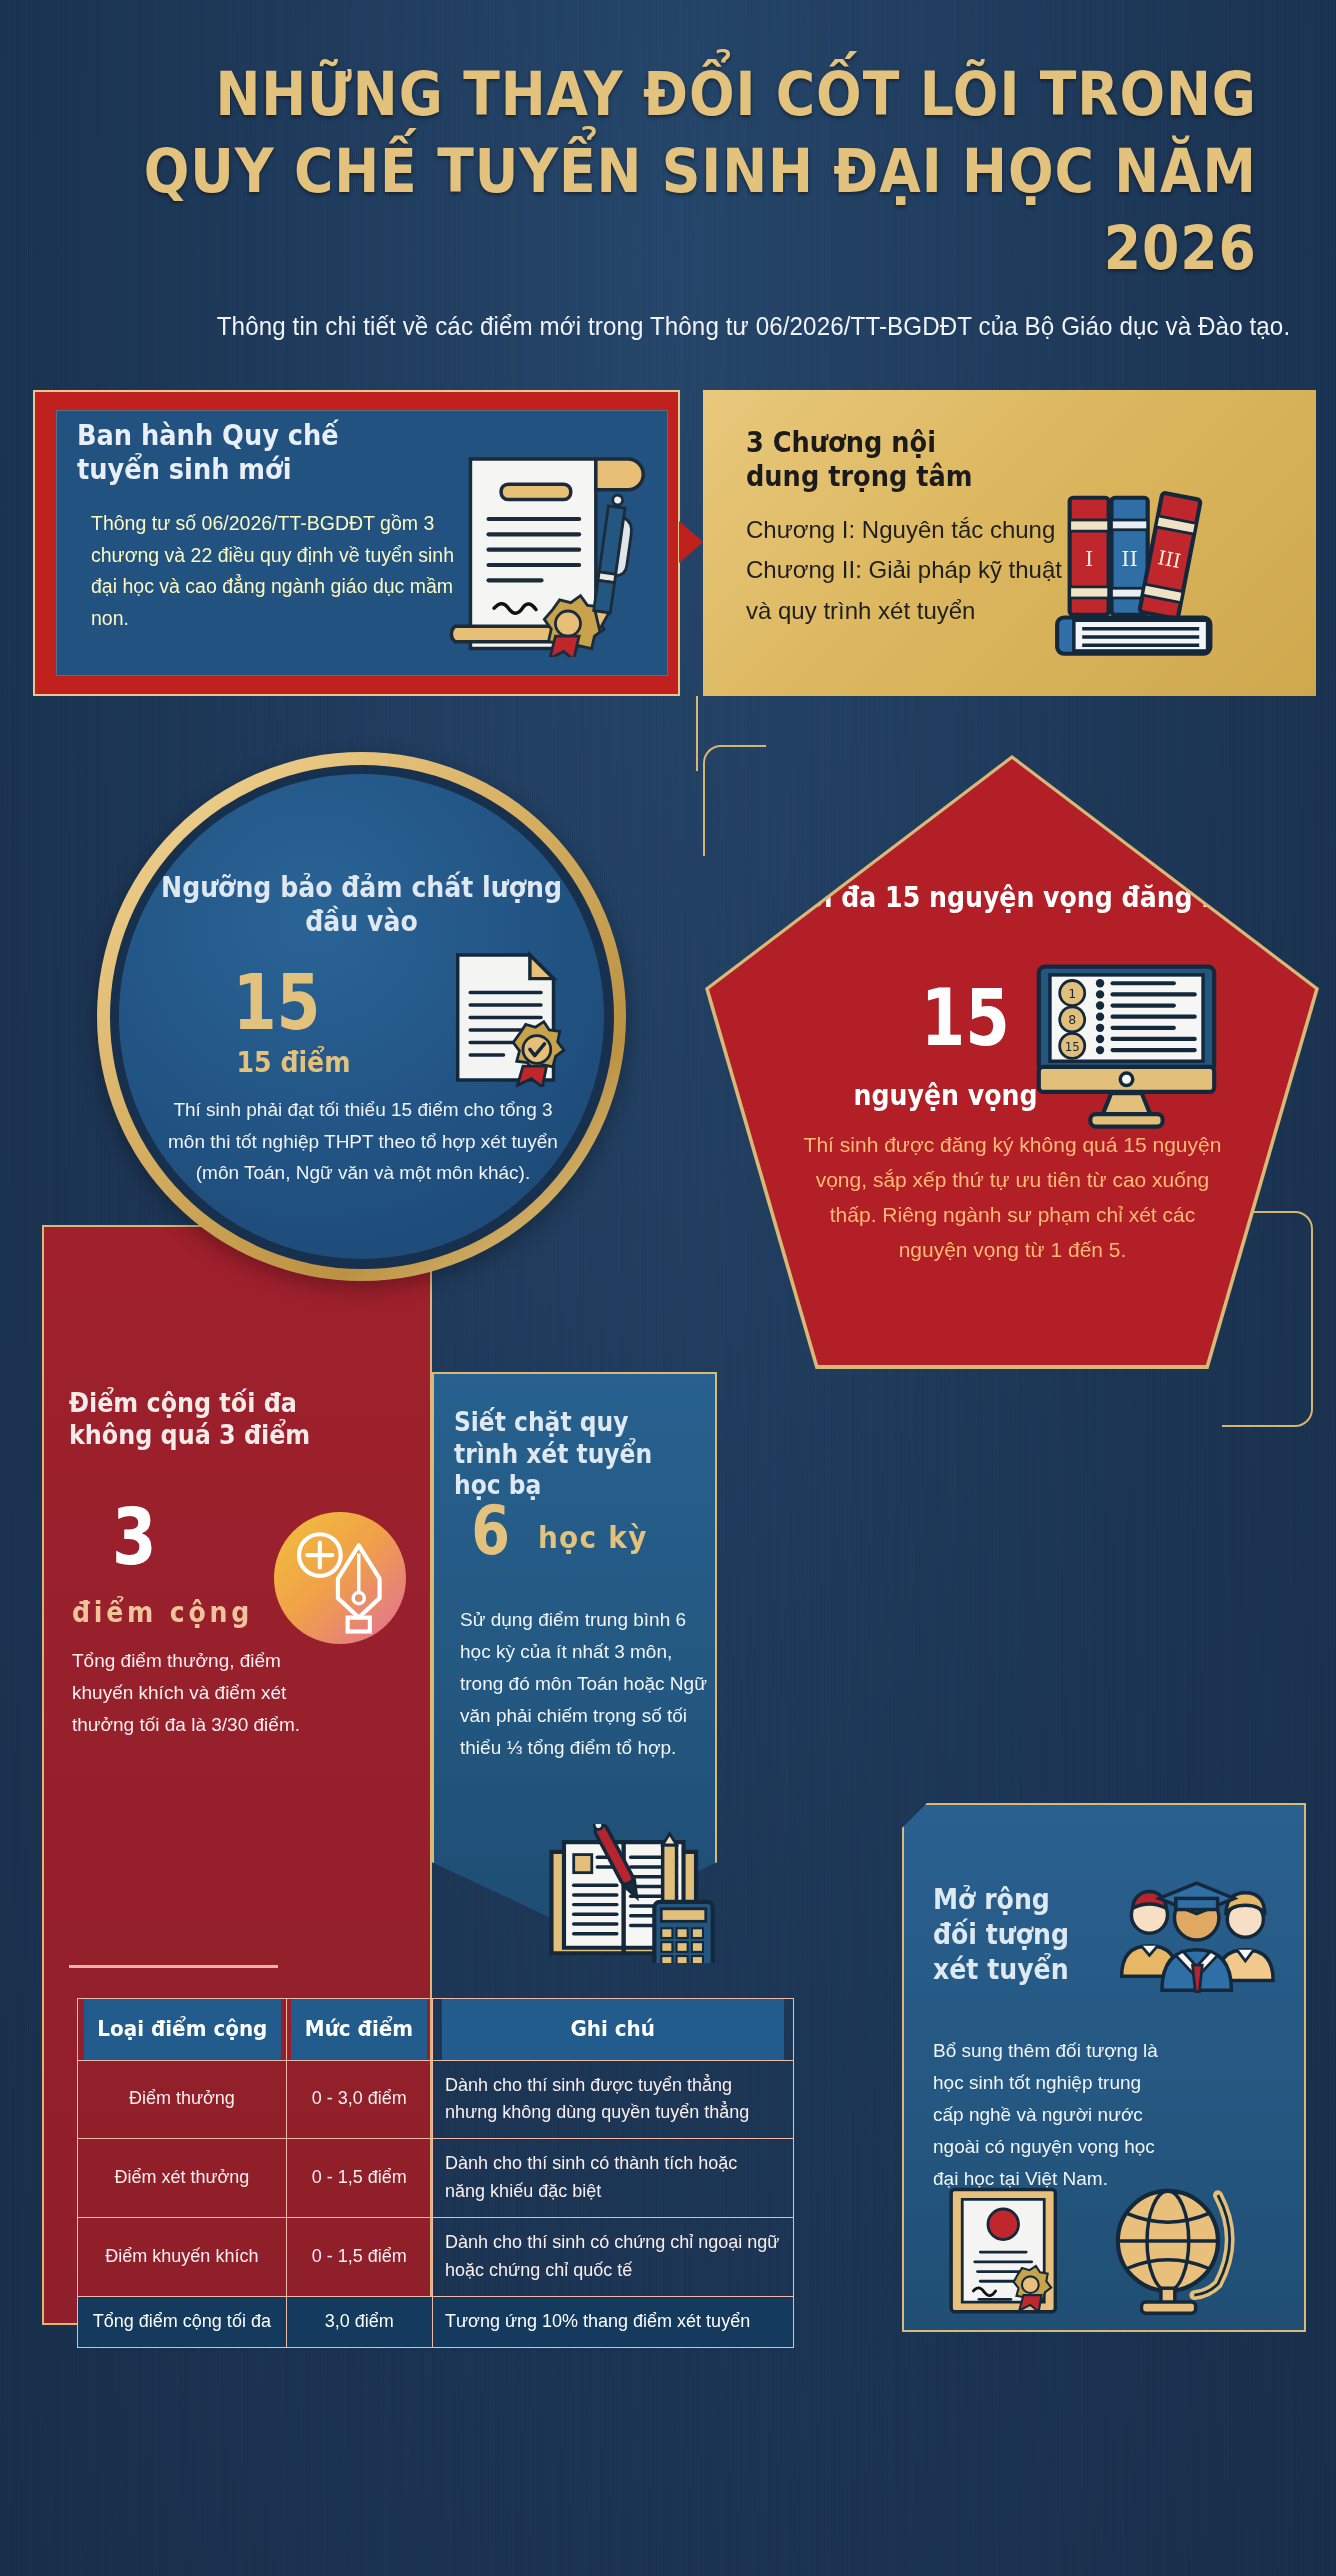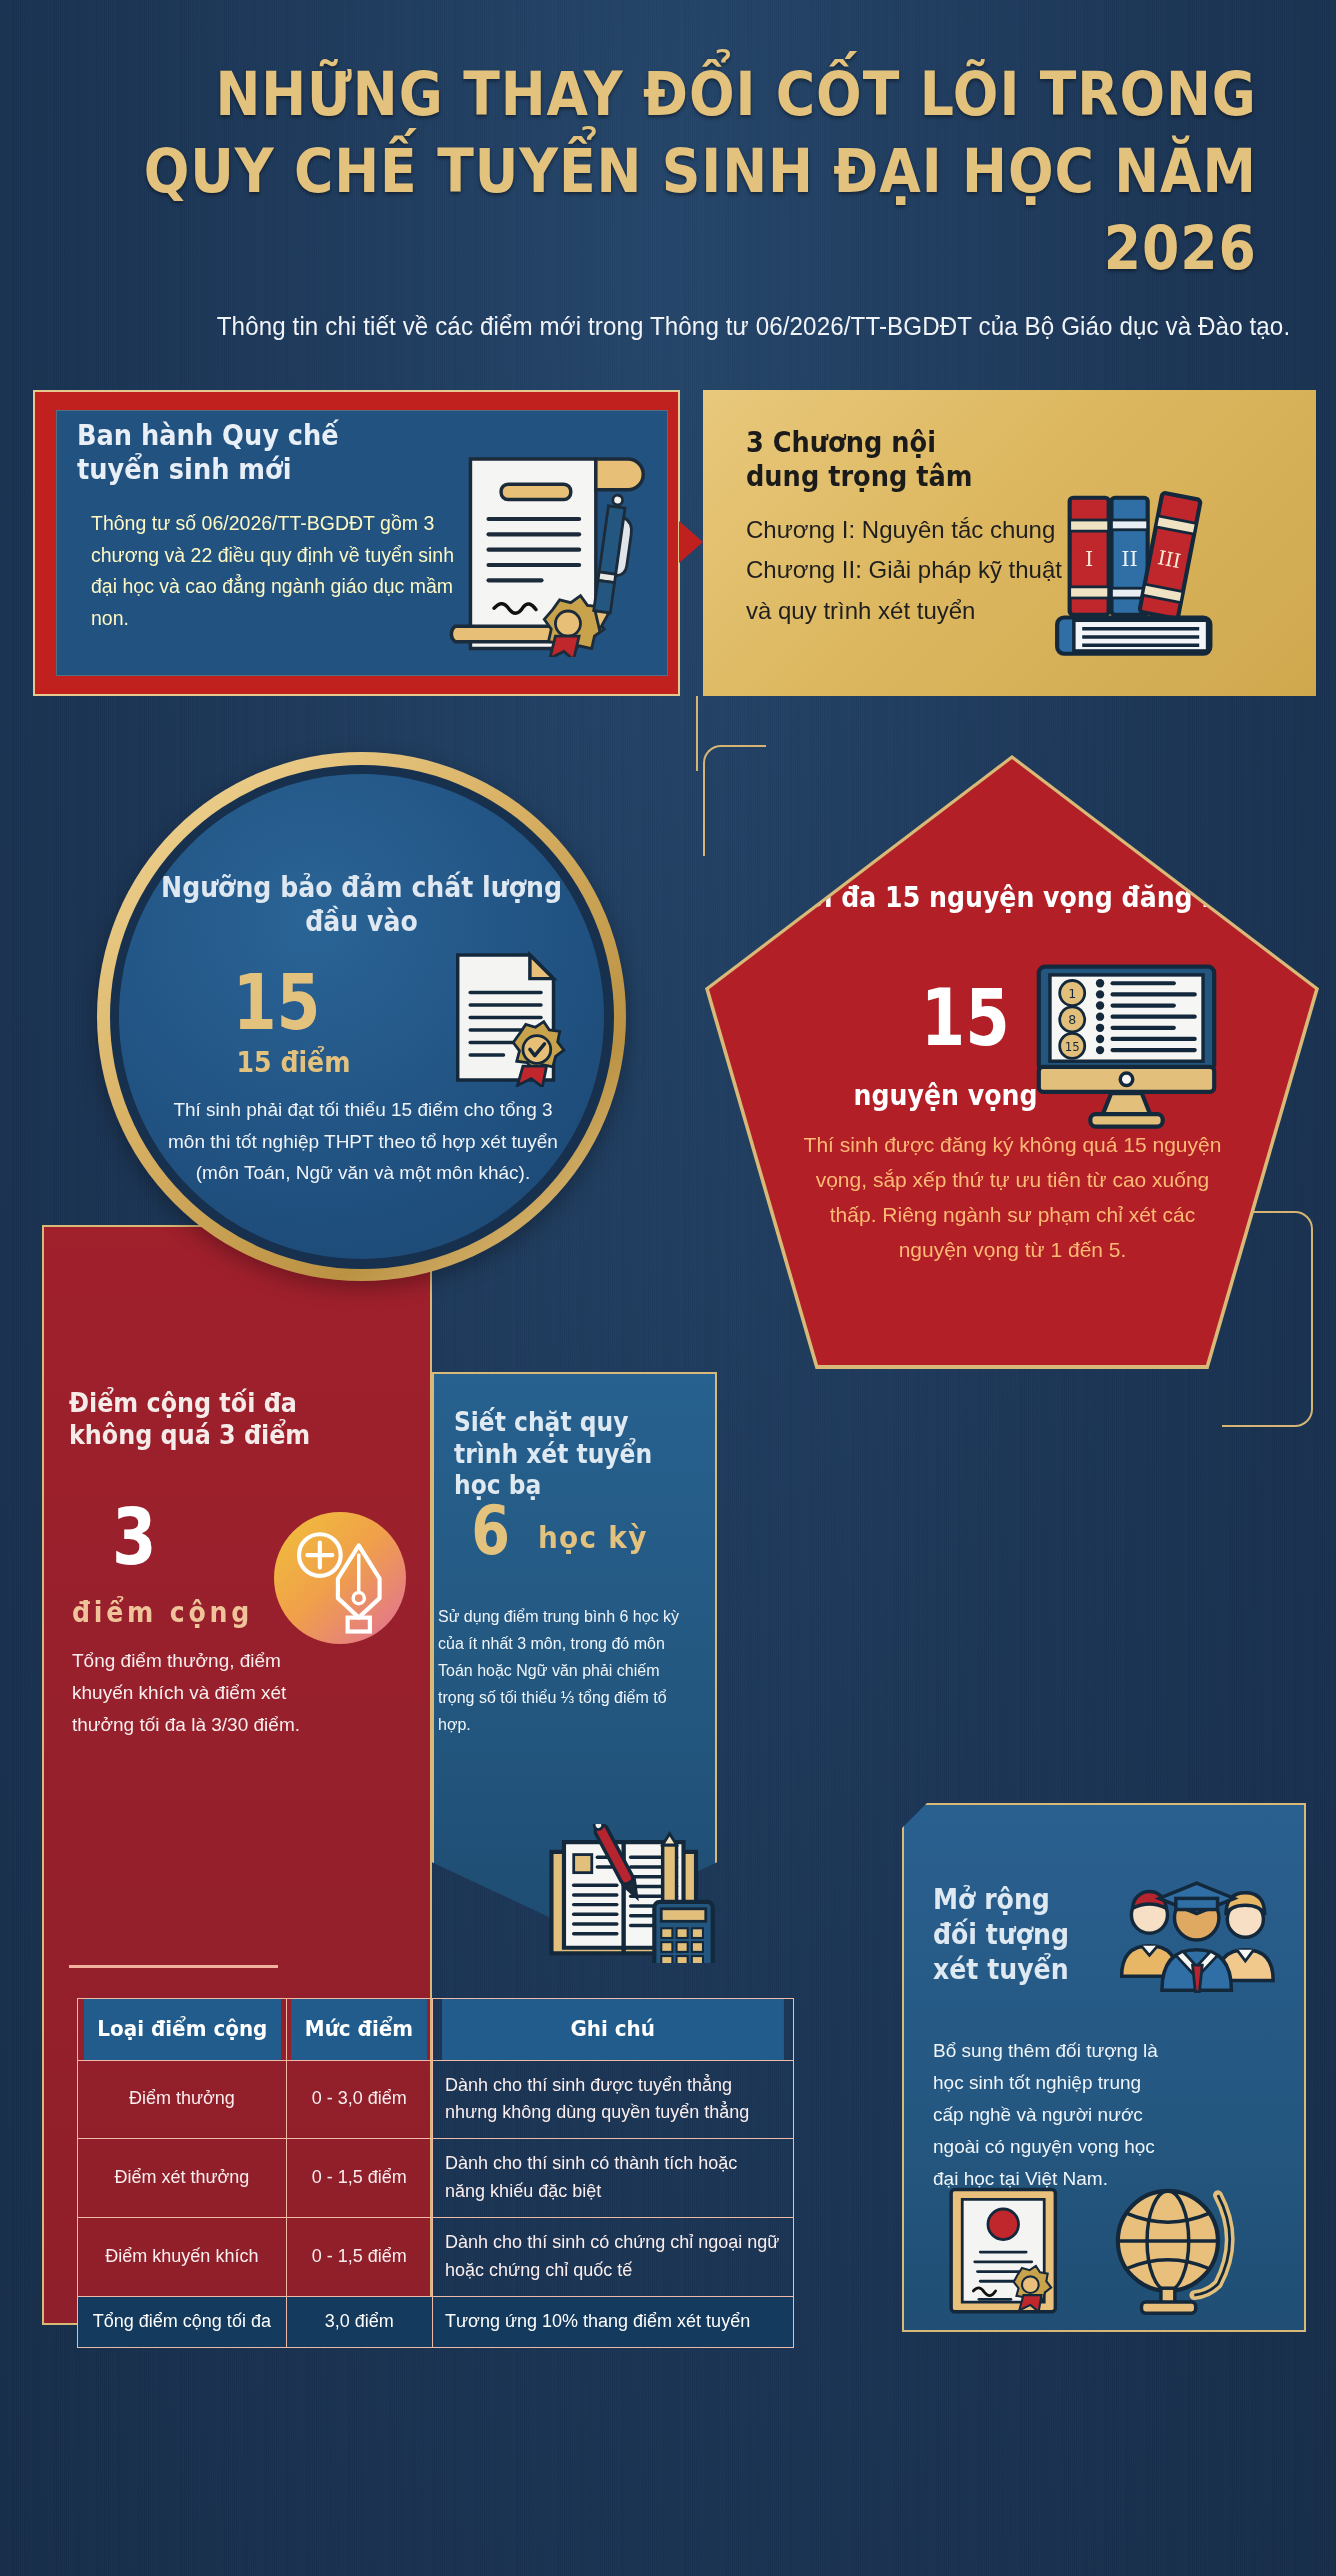--- a/index.html
+++ b/index.html
@@ -327,23 +327,23 @@
     position: absolute; left: 104px; top: 145px;
     font-family: "DejaVu Sans", sans-serif;
     font-weight: 700;
     font-size: 31px;
     color: #e3c27e;
     letter-spacing: 1.4px;
     transform: scaleX(0.9);
     transform-origin: left center;
   }
   .blue-panel p {
-    position: absolute; left: 4px; top: 230px;
+    position: absolute; left: 26px; top: 230px;
     width: 251px;
-    font-size: 16px;
+    font-size: 19px;
     color: #f0f5fa;
     line-height: 1.68;
   }
   .book-calc-icon { position: absolute; left: 543px; top: 1824px; z-index: 8; }
 
   
   .score-table {
     position: absolute;
     left: 77px; top: 1998px;
     width: 717px;

